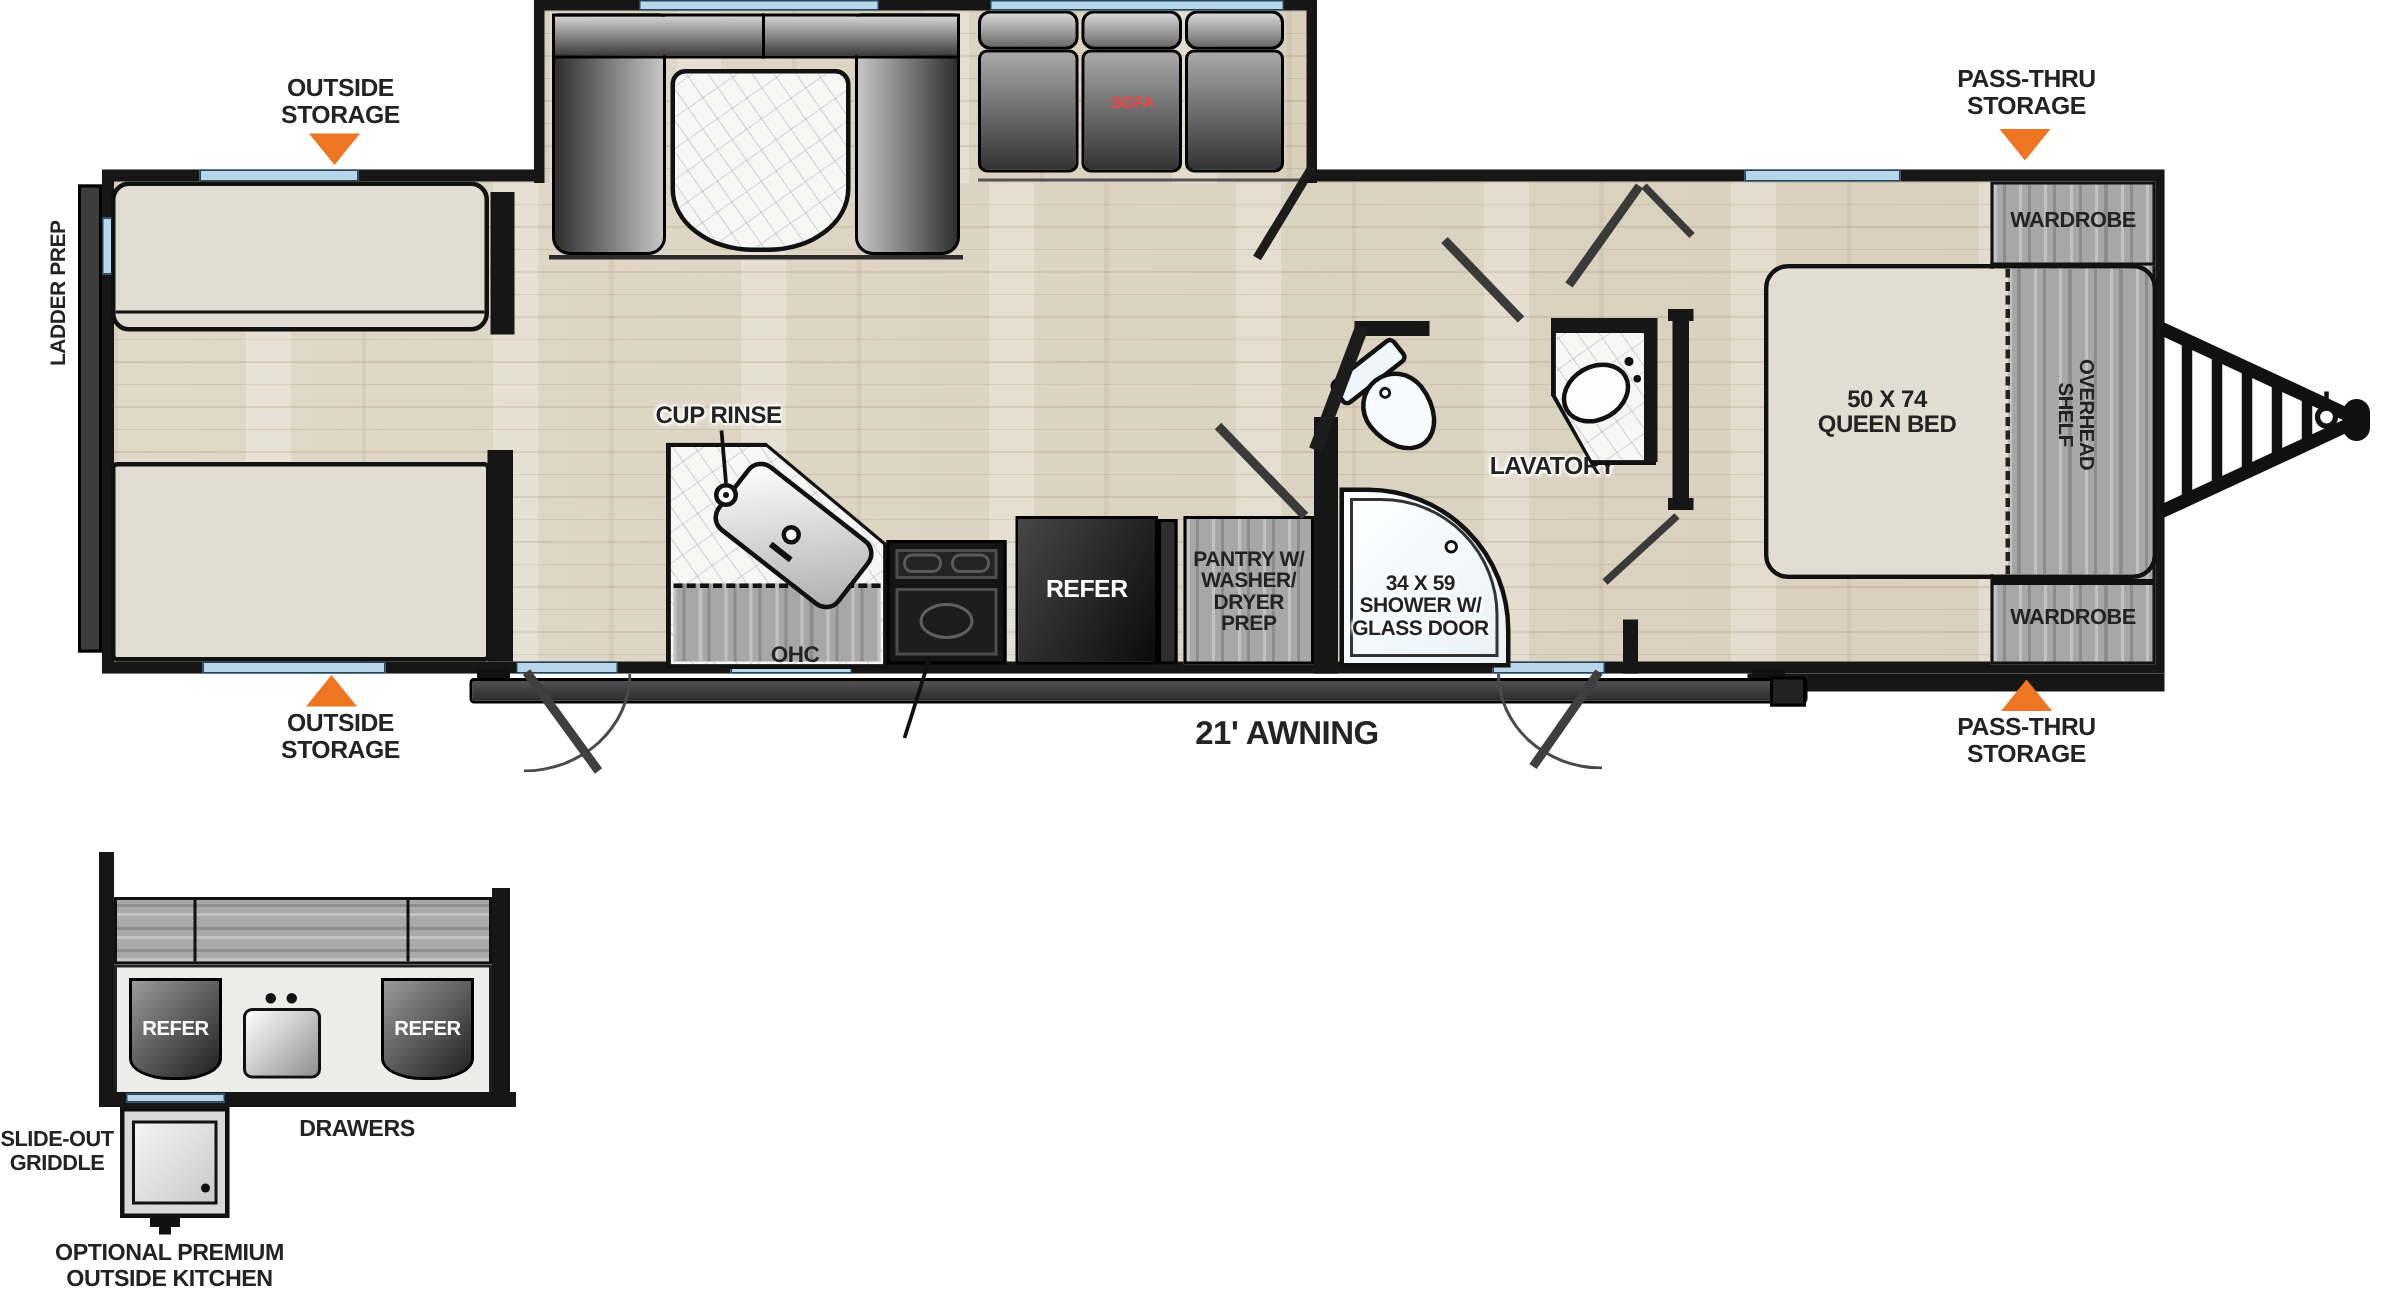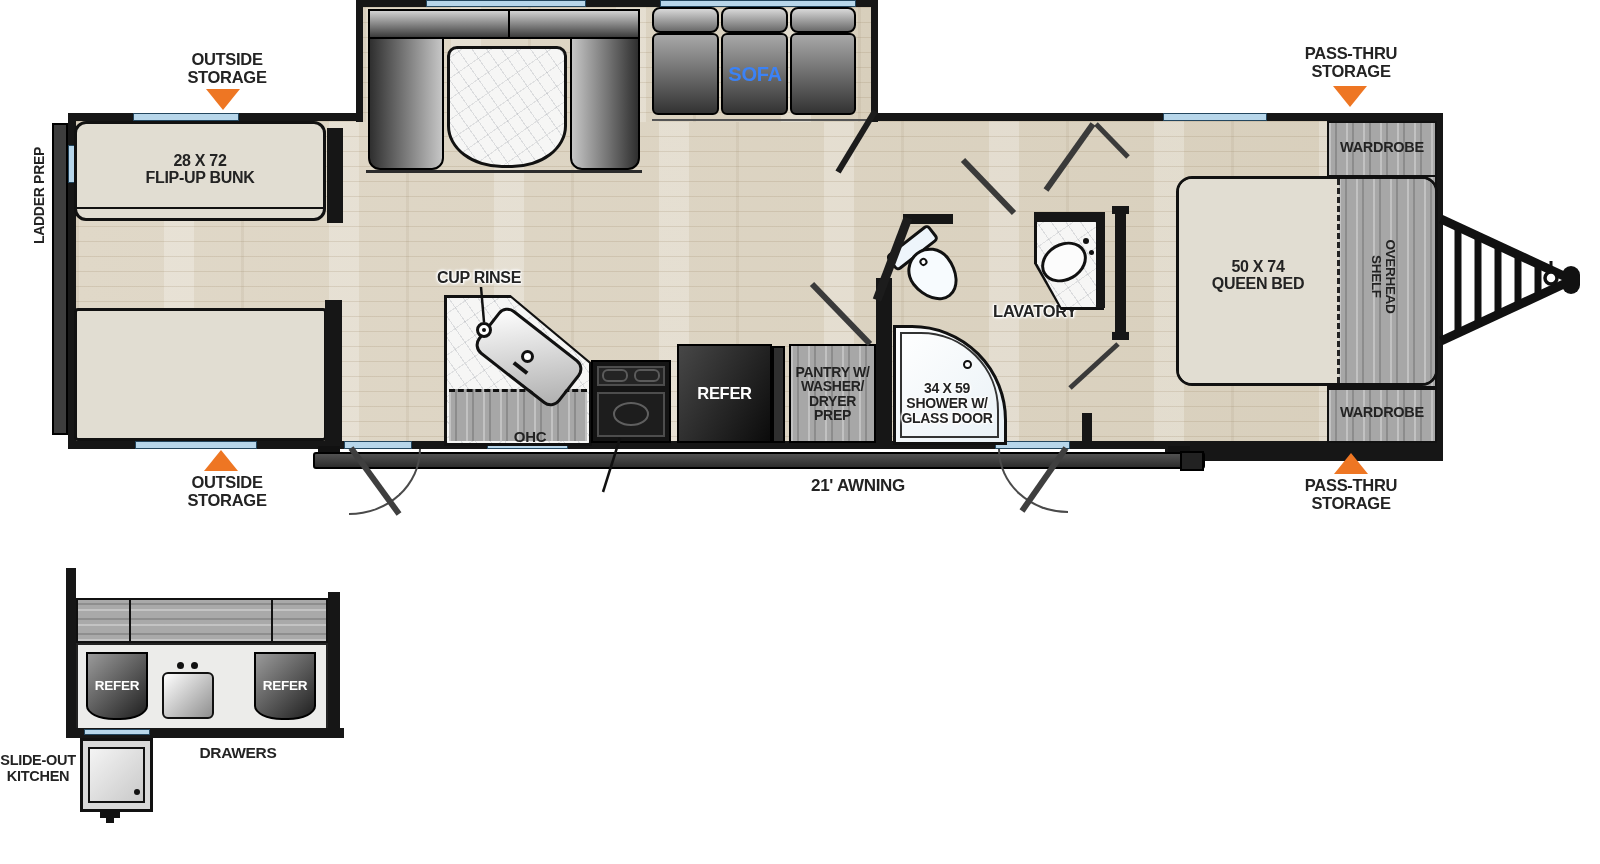--- a/index.html
+++ b/index.html
@@ -49,37 +49,35 @@
   <div class="abs" style="left:508px;top:9px;width:2px;height:30px;background:#000;"></div>
   <div class="abs" style="left:366px;top:170px;width:276px;height:3px;background:#2c2c2c;"></div>
   <div class="abs marble" style="left:447px;top:46px;width:120px;height:122px;border:3px solid #111;border-radius:10px 10px 55px 55px / 10px 10px 42px 42px;box-sizing:border-box;"></div>
 
   <div class="abs" style="left:652px;top:7px;width:67px;height:26px;background:linear-gradient(180deg,#d8d8d8,#6a6a6a);border:2px solid #000;border-radius:8px;box-sizing:border-box;"></div>
   <div class="abs" style="left:721px;top:7px;width:67px;height:26px;background:linear-gradient(180deg,#d8d8d8,#6a6a6a);border:2px solid #000;border-radius:8px;box-sizing:border-box;"></div>
   <div class="abs" style="left:790px;top:7px;width:66px;height:26px;background:linear-gradient(180deg,#d8d8d8,#6a6a6a);border:2px solid #000;border-radius:8px;box-sizing:border-box;"></div>
   <div class="abs" style="left:652px;top:33px;width:67px;height:82px;background:linear-gradient(180deg,#a8a8a8,#333);border:2px solid #000;border-radius:6px;box-sizing:border-box;"></div>
   <div class="abs" style="left:721px;top:33px;width:67px;height:82px;background:linear-gradient(180deg,#a8a8a8,#333);border:2px solid #000;border-radius:6px;box-sizing:border-box;"></div>
   <div class="abs" style="left:790px;top:33px;width:66px;height:82px;background:linear-gradient(180deg,#a8a8a8,#333);border:2px solid #000;border-radius:6px;box-sizing:border-box;"></div>
-  <div class="lbl" style="left:700px;top:64px;width:110px;font-size:20px;color:#3b82f6;">SOFA</div>
+  <div class="lbl" style="left:700px;top:64px;width:110px;font-size:11px;color:#ef4444;">SOFA</div>
   <div class="abs" style="left:652px;top:119px;width:219px;height:2px;background:#555;"></div>
 
   <div class="abs win" style="left:133px;top:113px;width:106px;height:8px;"></div>
   <div class="abs win" style="left:426px;top:0px;width:160px;height:7px;"></div>
   <div class="abs win" style="left:660px;top:0px;width:196px;height:7px;"></div>
   <div class="abs win" style="left:1163px;top:113px;width:104px;height:8px;"></div>
   <div class="abs win" style="left:68px;top:145px;width:8px;height:38px;"></div>
   <div class="abs win" style="left:135px;top:441px;width:122px;height:8px;"></div>
   <div class="abs win" style="left:344px;top:441px;width:68px;height:8px;"></div>
   <div class="abs win" style="left:487px;top:441px;width:81px;height:8px;"></div>
   <div class="abs win" style="left:995px;top:441px;width:75px;height:8px;"></div>
 
   <div class="abs beige" style="left:74px;top:121px;width:252px;height:100px;border:3px solid #111;border-radius:12px;box-sizing:border-box;"></div>
   <div class="abs" style="left:77px;top:207px;width:246px;height:2px;background:#111;"></div>
-  <div class="lbl" style="left:90px;top:152px;width:220px;font-size:16px;">28 X 72
-FLIP-UP BUNK</div>
   <div class="abs wall" style="left:327px;top:128px;width:16px;height:95px;"></div>
   <div class="abs beige" style="left:74px;top:308px;width:253px;height:133px;border:3px solid #111;border-radius:4px;box-sizing:border-box;"></div>
   <div class="abs wall" style="left:325px;top:300px;width:17px;height:141px;"></div>
 
   <div class="abs" style="left:444px;top:295px;width:148px;height:151px;background:#111;clip-path:polygon(0 0,45% 0,100% 45%,100% 100%,0 100%);"></div>
   <div class="abs marble" style="left:447px;top:298px;width:142px;height:145px;clip-path:polygon(0 0,45% 0,100% 45%,100% 100%,0 100%);"></div>
   <div class="abs wgray" style="left:449px;top:389px;width:138px;height:52px;border-top:3px dashed #111;box-sizing:border-box;"></div>
   <div class="lbl" style="left:480px;top:405px;width:100px;font-size:15px;margin-top:24px;">OHC</div>
   <div class="abs" style="left:477px;top:329px;width:104px;height:56px;background:linear-gradient(135deg,#ffffff,#aeaeae);border:3px solid #111;border-radius:12px;box-sizing:border-box;transform:rotate(38deg);"></div>
   <div class="abs" style="left:521px;top:350px;width:13px;height:13px;background:#fff;border:3px solid #111;border-radius:50%;box-sizing:border-box;"></div>
@@ -149,21 +147,21 @@
 QUEEN BED</div>
   <div class="lbl" style="left:1338px;top:262px;width:90px;font-size:13.5px;transform:rotate(90deg);">OVERHEAD
 SHELF</div>
 
   <div class="abs wall" style="left:1165px;top:449px;width:278px;height:12px;"></div>
 
   <div class="abs" style="left:318px;top:446px;width:22px;height:8px;background:#111;"></div>
   <div class="abs" style="left:1168px;top:446px;width:22px;height:8px;background:#111;"></div>
   <div class="abs" style="left:313px;top:452px;width:892px;height:17px;background:linear-gradient(180deg,#515151,#2c2c2c);border:2px solid #000;border-radius:3px;box-sizing:border-box;"></div>
   <div class="abs" style="left:1180px;top:451px;width:24px;height:20px;background:#222;border:2px solid #000;box-sizing:border-box;"></div>
-  <div class="lbl" style="left:778px;top:477px;width:160px;font-size:17px;">21' AWNING</div>
+  <div class="lbl" style="left:778px;top:477px;width:160px;font-size:22px;">21' AWNING</div>
 
   <div class="abs arcR" style="left:349px;top:449px;width:72px;height:66px;"></div>
   <div class="abs arcL" style="left:998px;top:449px;width:70px;height:64px;"></div>
 
   <div class="lbl" style="left:147px;top:51px;width:160px;font-size:16.5px;">OUTSIDE
 STORAGE</div>
   <div class="abs tri-down" style="left:206px;top:89px;"></div>
   <div class="abs tri-up" style="left:204px;top:450px;"></div>
   <div class="lbl" style="left:147px;top:474px;width:160px;font-size:16.5px;">OUTSIDE
 STORAGE</div>
@@ -191,21 +189,23 @@
   </div>
   <div class="abs wall" style="left:66px;top:728px;width:278px;height:10px;"></div>
   <div class="abs win" style="left:84px;top:729px;width:66px;height:6px;"></div>
   <div class="lbl" style="left:168px;top:745px;width:140px;font-size:15.5px;">DRAWERS</div>
   <div class="abs" style="left:80px;top:738px;width:73px;height:74px;background:#d9d9d9;border:3px solid #111;box-sizing:border-box;"></div>
   <div class="abs" style="left:88px;top:747px;width:57px;height:56px;background:linear-gradient(135deg,#f4f4f4,#c9c9c9);border:2px solid #111;box-sizing:border-box;"></div>
   <div class="abs" style="left:134px;top:789px;width:6px;height:6px;background:#111;border-radius:50%;"></div>
   <div class="abs" style="left:100px;top:812px;width:20px;height:6px;background:#111;"></div>
   <div class="abs" style="left:106px;top:818px;width:8px;height:5px;background:#111;"></div>
   <div class="lbl" style="left:0px;top:753px;width:76px;font-size:14.5px;">SLIDE-OUT
-KITCHEN</div>
+GRIDDLE</div>
+  <div class="lbl" style="left:23px;top:828px;width:180px;font-size:15.5px;">OPTIONAL PREMIUM
+OUTSIDE KITCHEN</div>
 
   <svg class="abs" width="1600" height="864" viewBox="0 0 1600 864" style="left:0;top:0;pointer-events:none;">
 
     <g>
       <line x1="1441" y1="219" x2="1566" y2="277" stroke="#111" stroke-width="9"></line>
       <line x1="1441" y1="341" x2="1566" y2="283" stroke="#111" stroke-width="9"></line>
       <line x1="1458" y1="226" x2="1458" y2="334" stroke="#111" stroke-width="7"></line>
       <line x1="1478" y1="235" x2="1478" y2="325" stroke="#111" stroke-width="7"></line>
       <line x1="1498" y1="245" x2="1498" y2="315" stroke="#111" stroke-width="7"></line>
       <line x1="1518" y1="254" x2="1518" y2="306" stroke="#111" stroke-width="7"></line>

